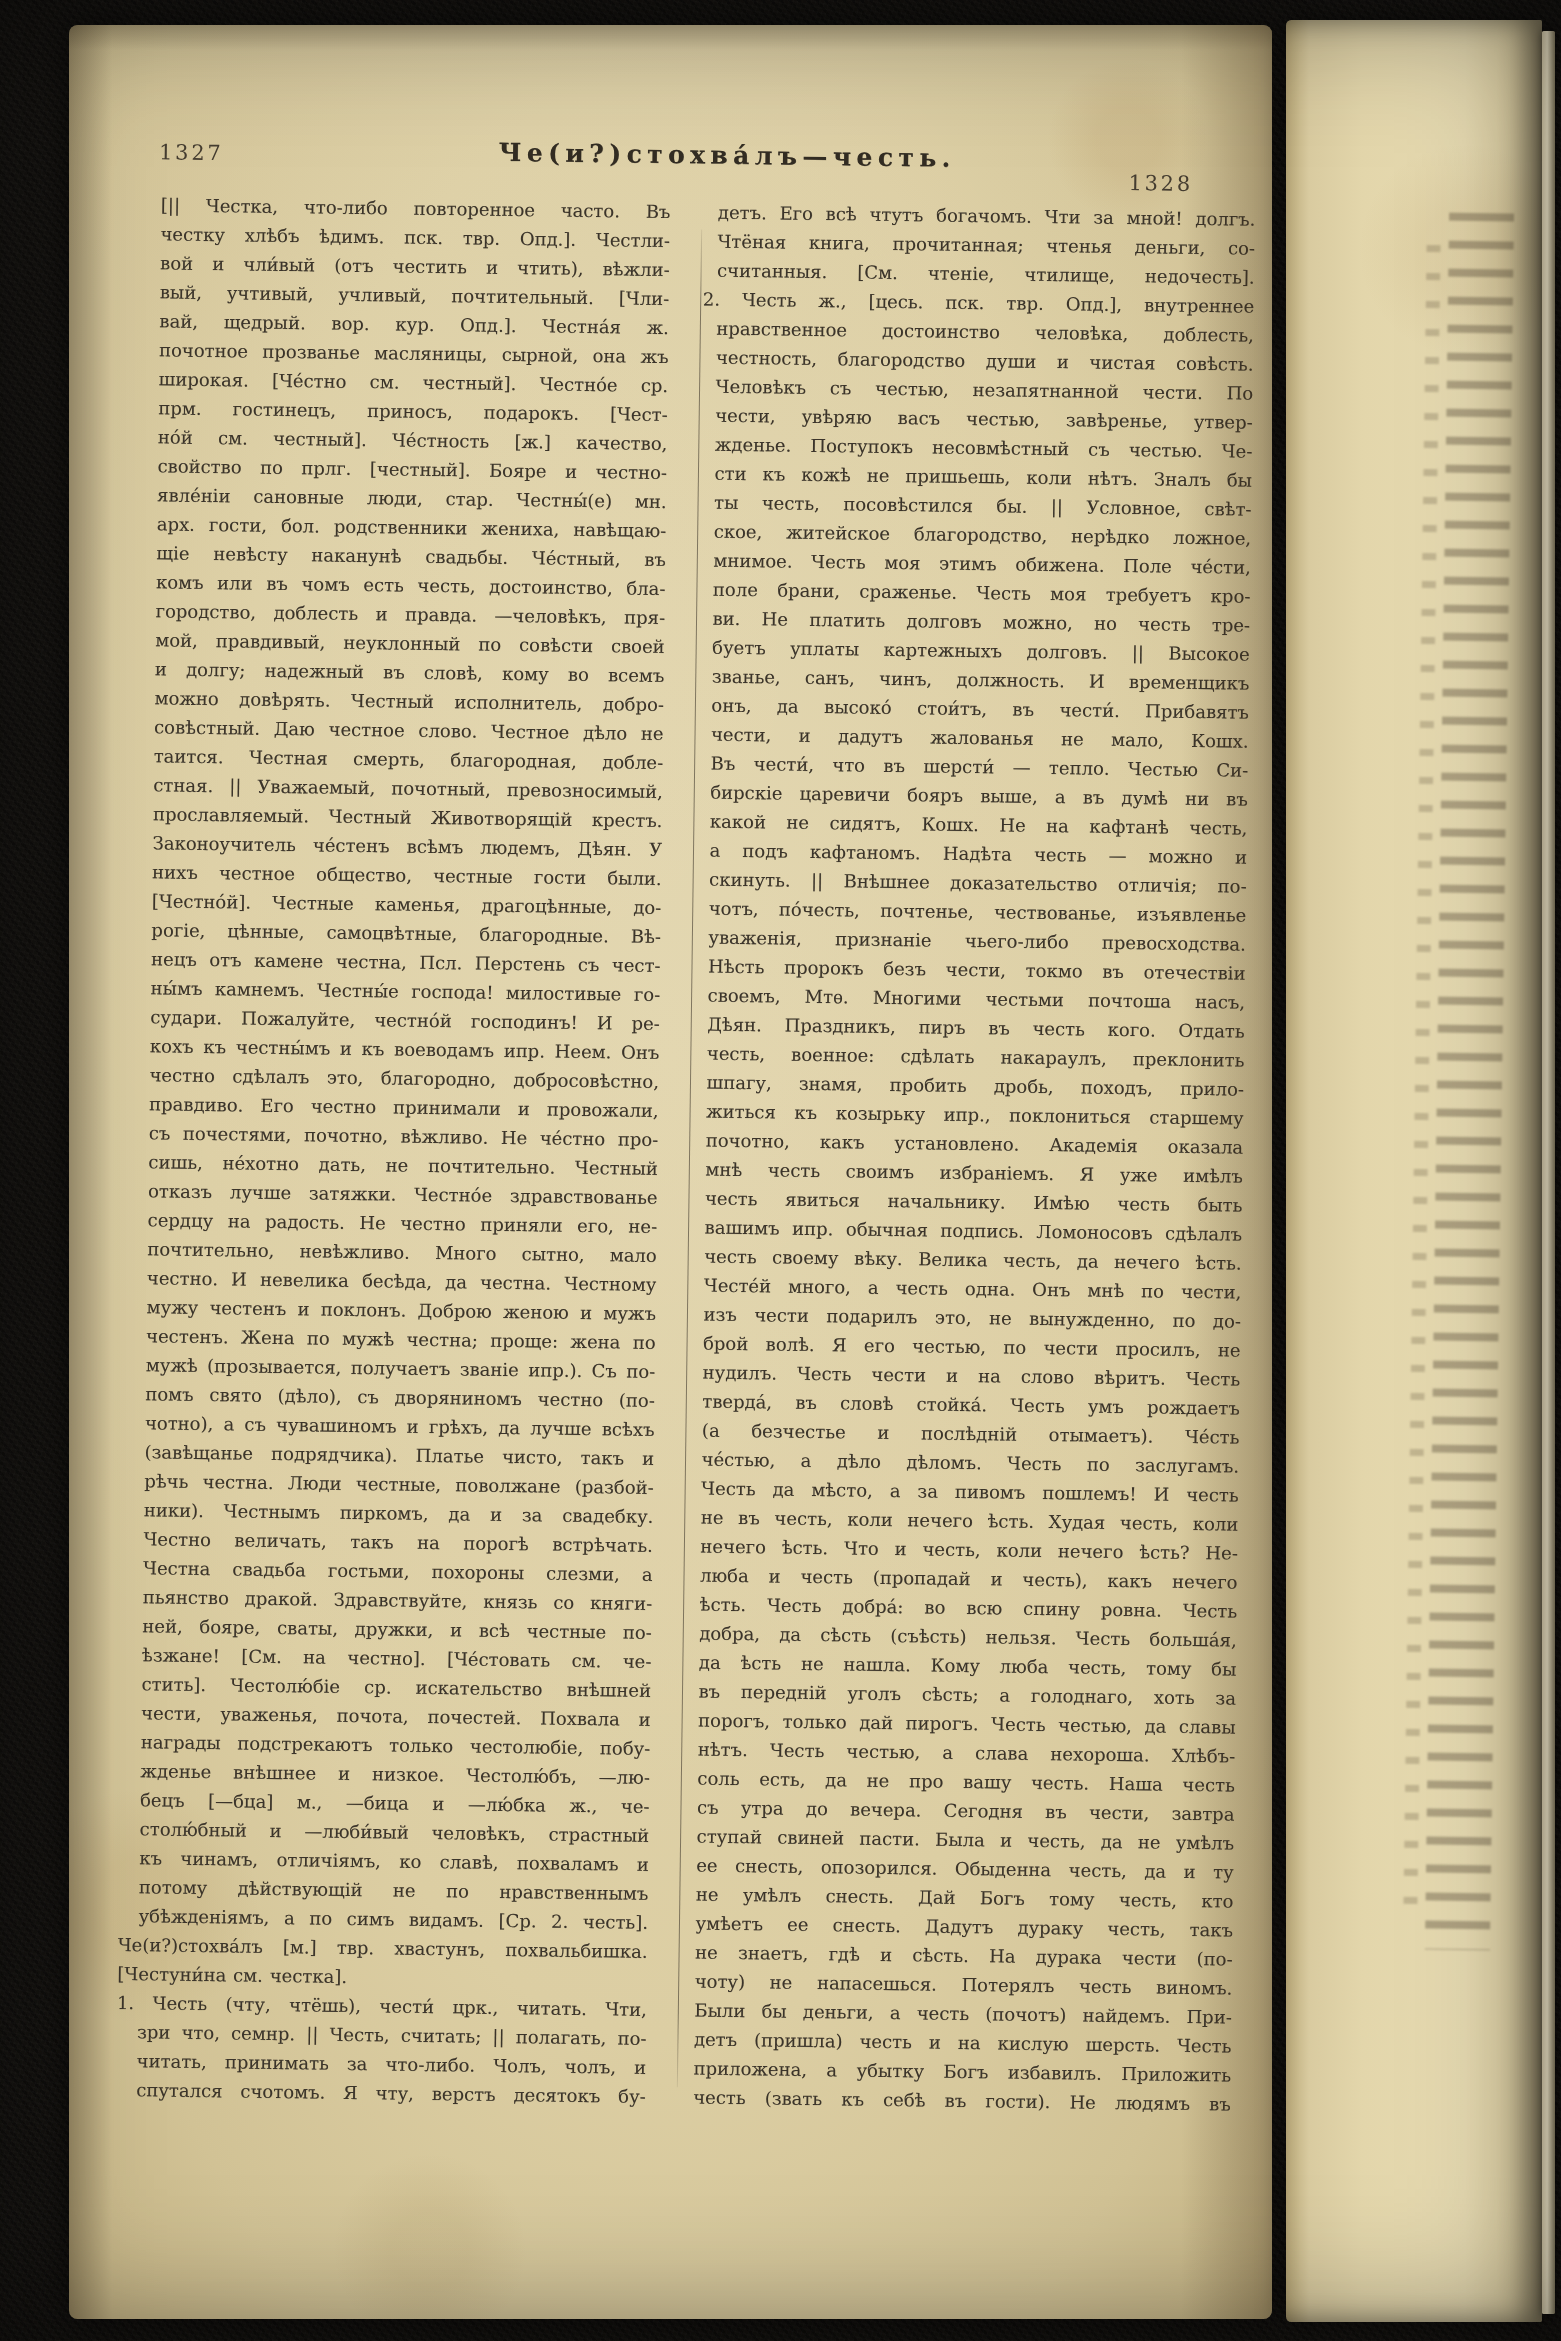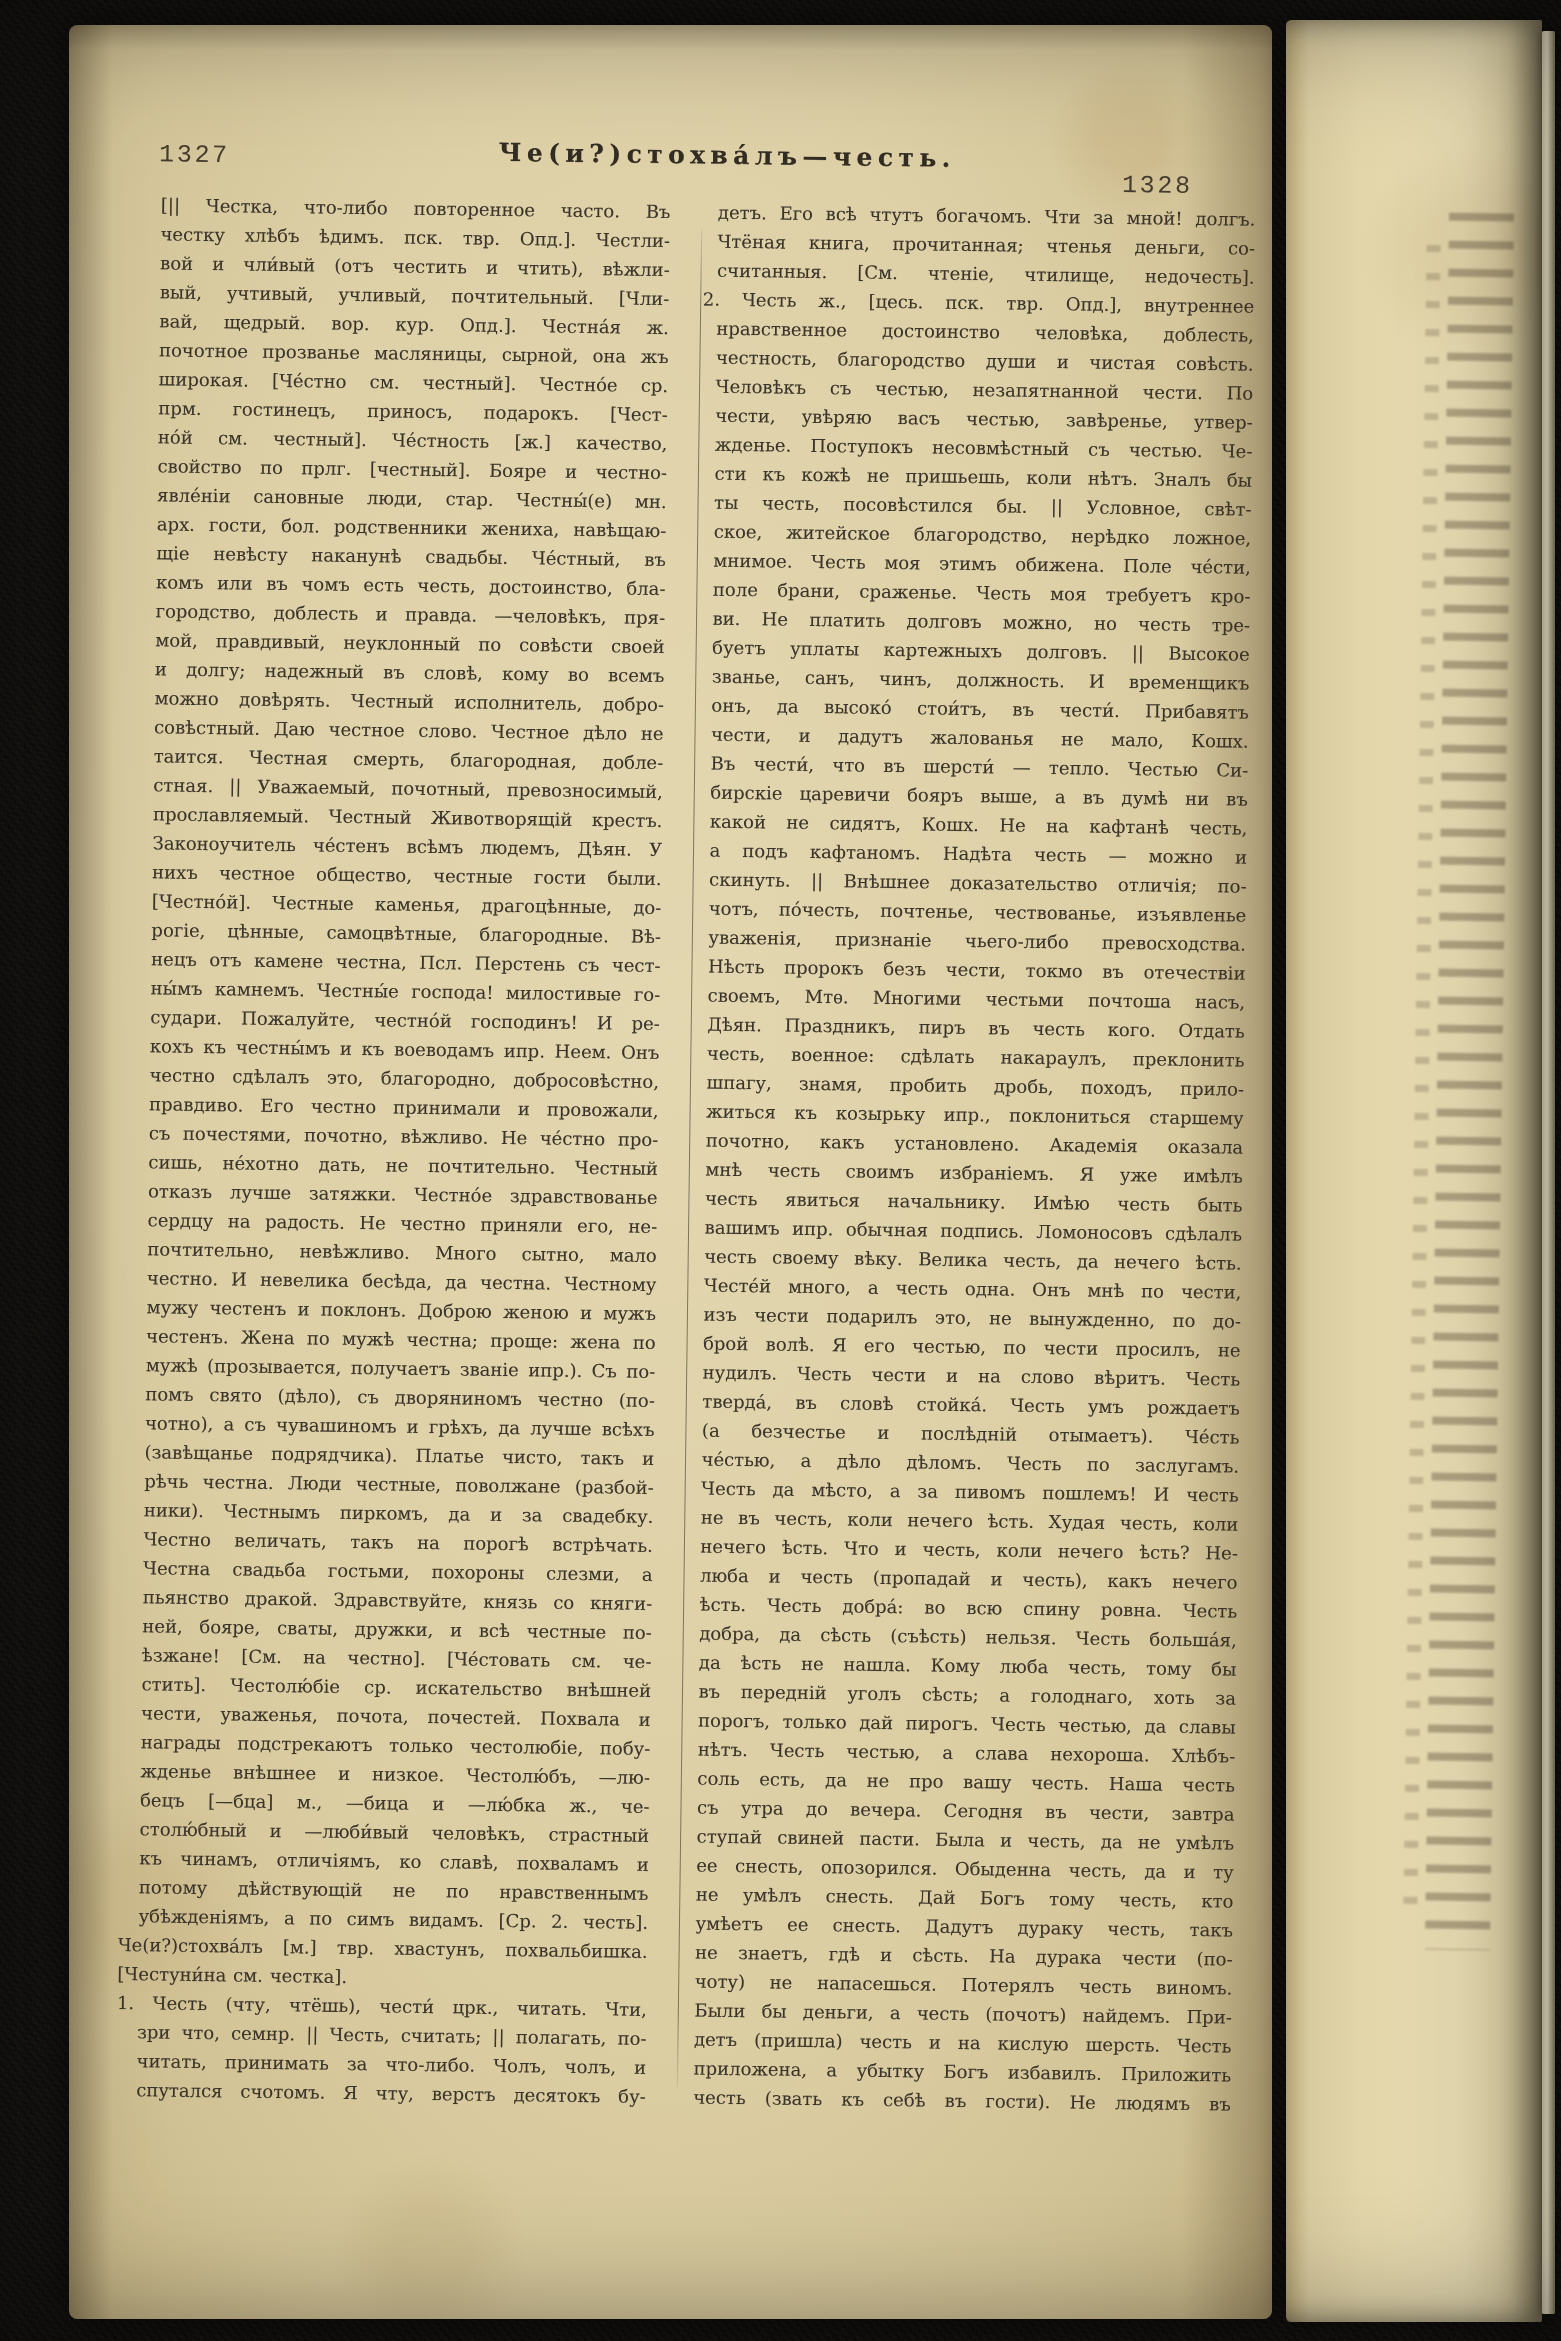--- a/index.html
+++ b/index.html
@@ -70,24 +70,23 @@
   .page-inner {
     position: absolute;
     inset: 0;
     transform: rotate(0.75deg);
     transform-origin: 18% 6%;
     color: #3a332a;
   }
 
   .pagenum {
     position: absolute;
-    font-size: 25px;
+    font-size: 21px;
     letter-spacing: 2.7px;
     color: #453d30;
-    font-family: Liberation Mono, monospace;
   }
   .pagenum.left { left: 90px; top: 117px; }
   .pagenum.right { right: 79px; top: 135px; }
 
   .running-title {
     position: absolute;
     left: 0; right: 0;
     top: 110px;
     padding-left: 113px;
     text-align: center;

